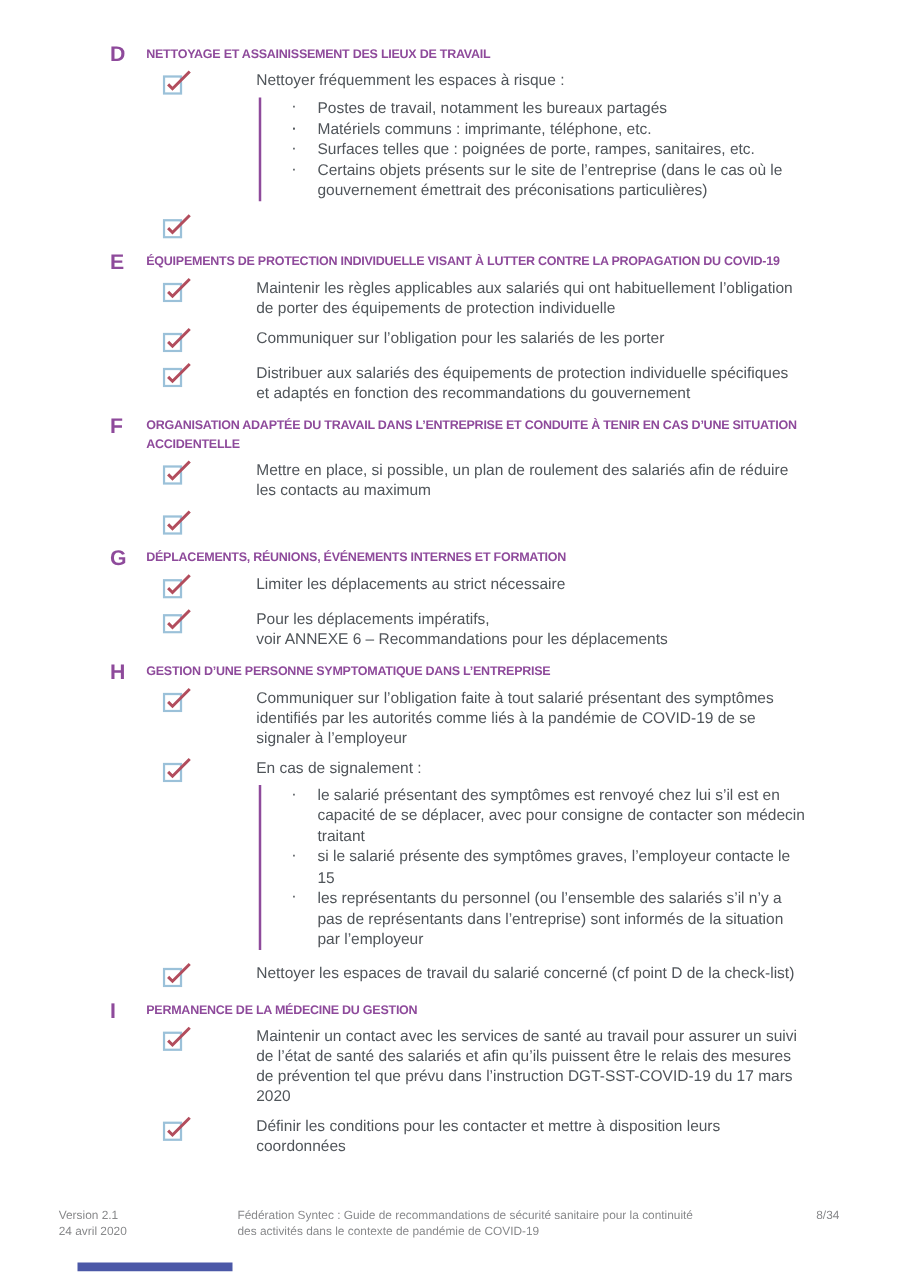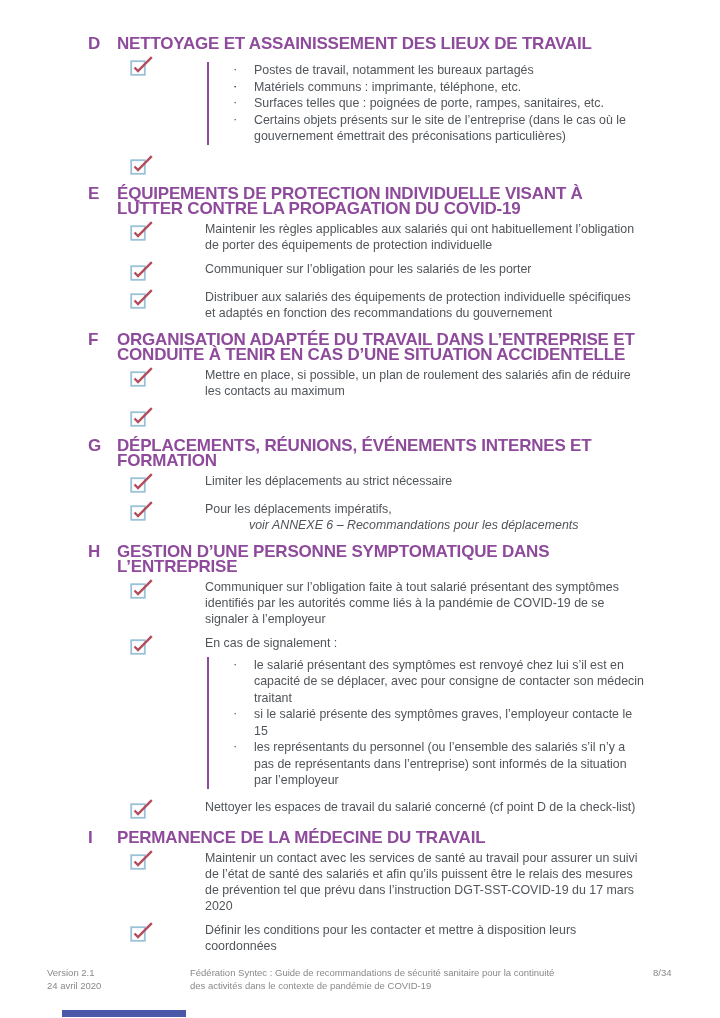--- a/index.html
+++ b/index.html
@@ -26,30 +26,30 @@
   }
   .section{margin-bottom:11px;}
   .section-header{display:flex;align-items:flex-start;margin-bottom:5px;}
   .section-letter{
     width:29px;flex:none;
     font-size:17px;font-weight:bold;color:var(--purple);
     line-height:15px;letter-spacing:-0.3px;
   }
   .section-title{
     flex:1;
-    font-size:17px;font-weight:bold;color:var(--purple);
+    font-size:10px;font-weight:bold;color:var(--purple);
     line-height:15px;letter-spacing:-0.2px;
   }
   .item{display:flex;align-items:flex-start;margin-bottom:8px;}
   .checkbox-cell{flex:none;margin-left:42px;width:24px;padding-top:0;}
   .item-body{
     margin-left:51px;width:440px;
     font-size:12.4px;line-height:16px;
   }
-  .item-note{font-style:italic;margin-left:44px;}
+  .item-note{}
   .bullets{
     list-style:none;margin:6px 0 2px 2px;padding:0;
     border-left:2px solid var(--purple);
   }
   .bullets li{
     position:relative;padding-left:45px;width:437px;
     font-size:12.4px;line-height:16.5px;
   }
   .bullets li .dot{
     position:absolute;left:24px;top:-1px;
@@ -80,20 +80,21 @@
     </div>
     <div>
   <div class="item">
     <div class="checkbox-cell">
       <svg class="checkbox-svg" width="24" height="20" viewBox="0 0 24 20" aria-hidden="true">
         <rect x="1.2" y="5.2" width="13.6" height="13.6" fill="#ffffff" stroke="var(--boxblue)" stroke-width="1.8"></rect>
         <path d="M4.5 11.5 L8 15 L21.8 1.2" fill="none" stroke="var(--check)" stroke-width="2.4"></path>
       </svg>
     </div>
     <div class="item-body">
+      <span>Nettoyer fréquemment les espaces à risque :</span>
       
       <ul class="bullets">
   <li><span class="dot">·</span><span>Postes de travail, notamment les bureaux partagés</span></li>
 
   <li><span class="dot">·</span></li>
 
   <li><span class="dot">·</span><span>Matériels communs : imprimante, téléphone, etc.</span></li>
 
   <li><span class="dot">·</span><span>Surfaces telles que : poignées de porte, rampes, sanitaires, etc.</span></li>
 
@@ -283,21 +284,21 @@
       
       
     </div>
   </div>
 </div>
   </div>
 
   <div class="section">
     <div class="section-header">
       <div class="section-letter">I</div>
-      <div class="section-title">PERMANENCE DE LA MÉDECINE DU TRAVAIL</div>
+      <div class="section-title">PERMANENCE DE LA MÉDECINE DU GESTION</div>
     </div>
     <div>
   <div class="item">
     <div class="checkbox-cell">
       <svg class="checkbox-svg" width="24" height="20" viewBox="0 0 24 20" aria-hidden="true">
         <rect x="1.2" y="5.2" width="13.6" height="13.6" fill="#ffffff" stroke="var(--boxblue)" stroke-width="1.8"></rect>
         <path d="M4.5 11.5 L8 15 L21.8 1.2" fill="none" stroke="var(--check)" stroke-width="2.4"></path>
       </svg>
     </div>
     <div class="item-body">

